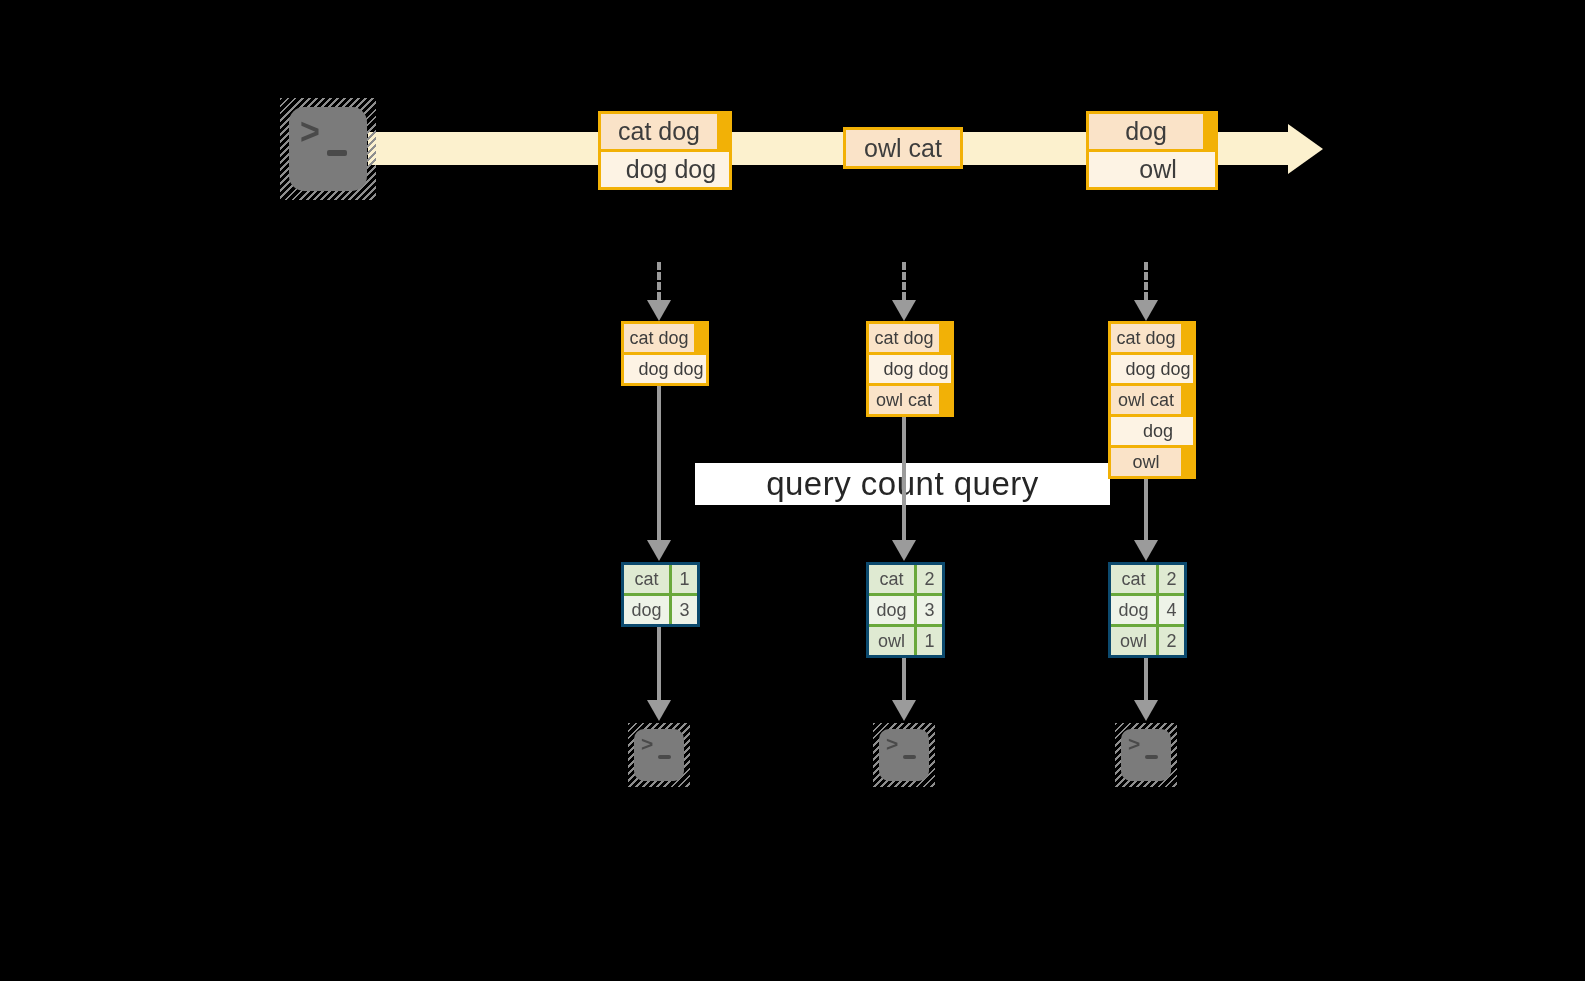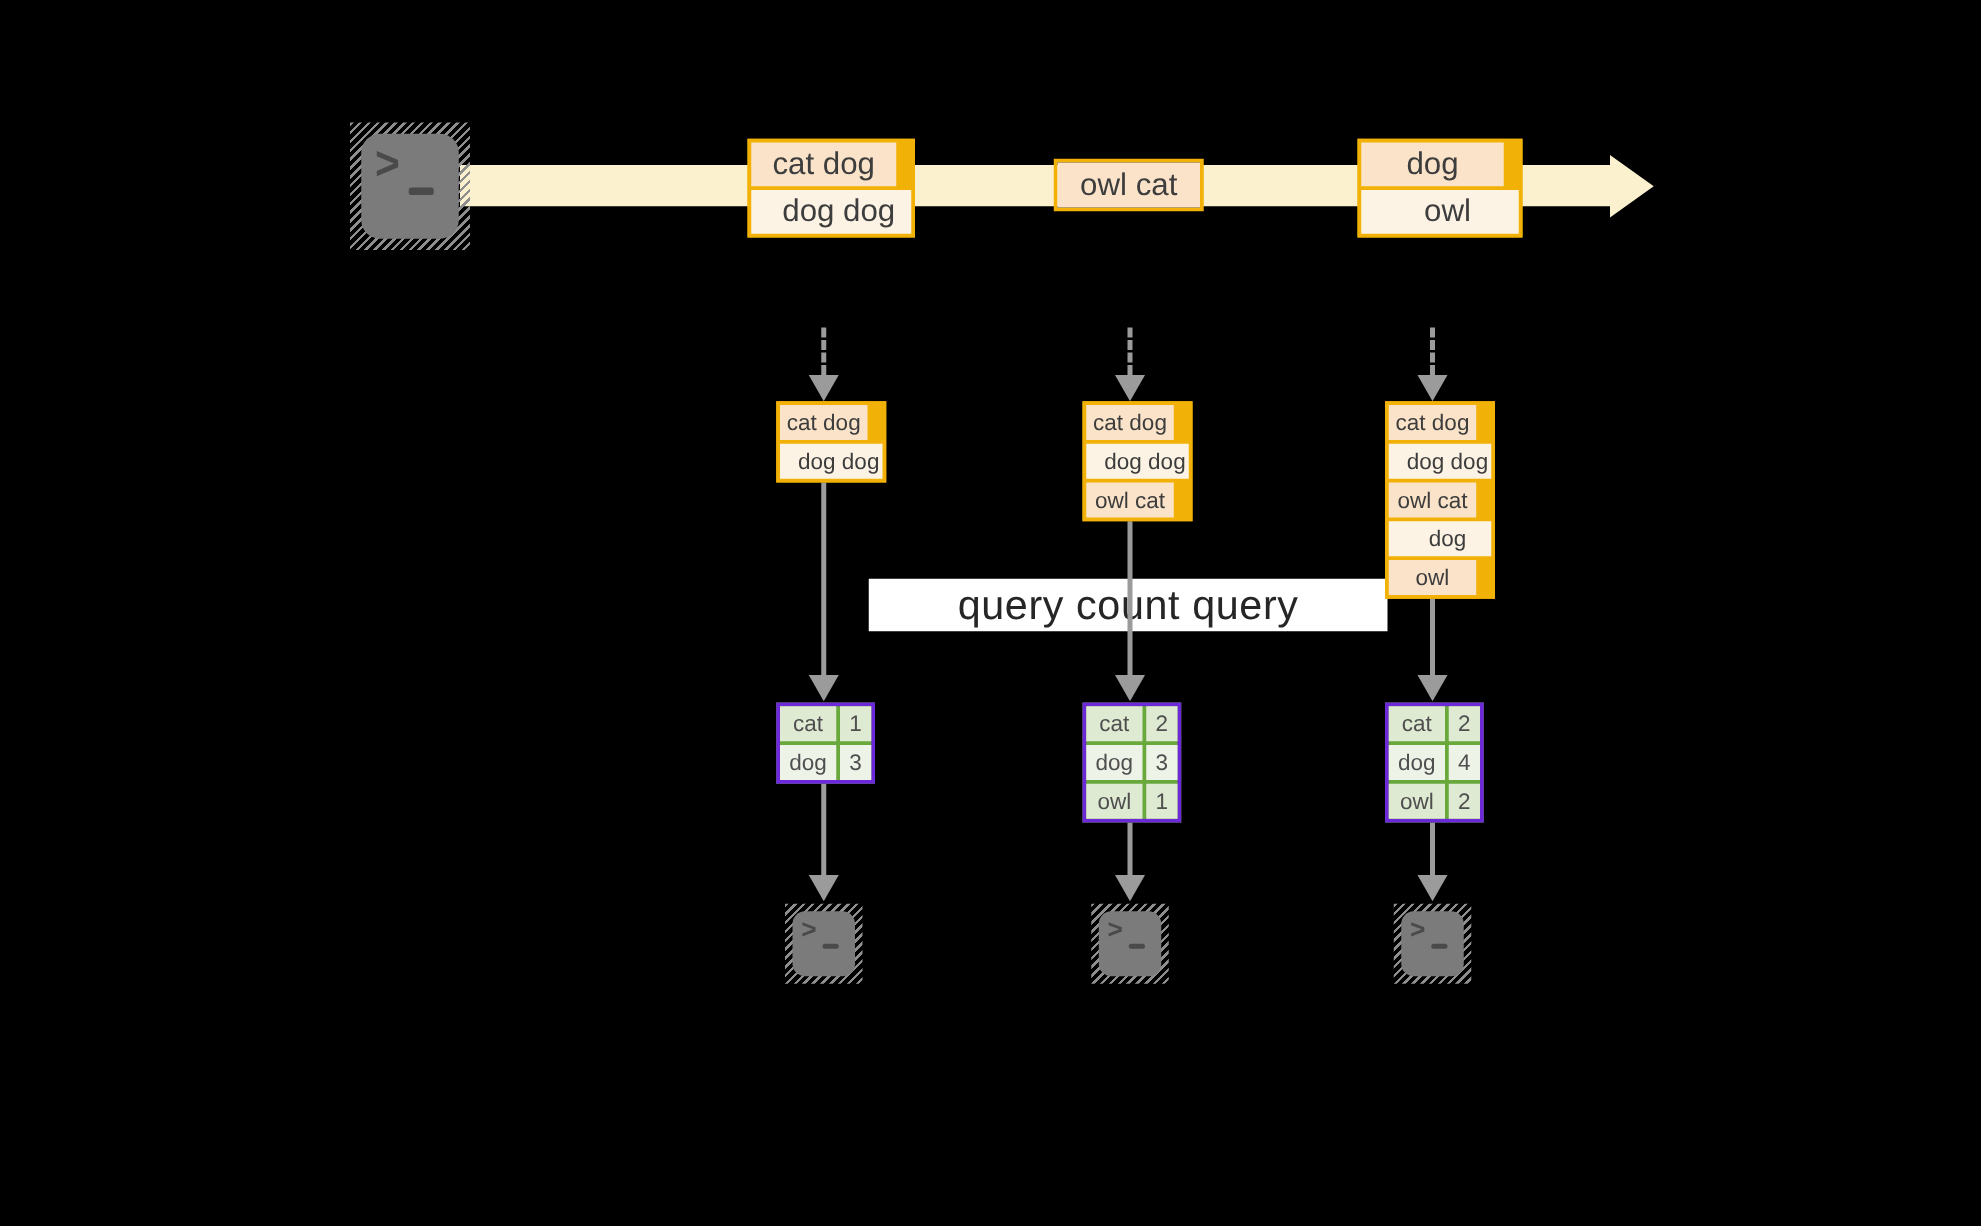--- a/index.html
+++ b/index.html
@@ -18,21 +18,21 @@
           display:flex; flex-direction:column; gap:3px; z-index:3; }
   .obox .row { display:flex; align-items:center; justify-content:center; color:#3D3D3D; }
   .fill-a { background:#FAE3C8; }
   .fill-b { background:#FDF3E4;padding-left:12px; }
   .ebox .row { width:116px; height:35px; font-size:25px; }
   .ebox-single .row { width:114px; height:36px; }
   .ebox3 .row { width:114px; }
   .sbox .row { width:70px; height:28px; font-size:18px; }
 
   
-  .gtable { position:absolute; border:3px solid #6d28d9; background:#69A83B;
+  .gtable { position:absolute; border:3px solid #0c4a6e; background:#69A83B;
             display:grid; grid-template-columns:45px 25px; gap:3px; z-index:3; }
   .gtable .cell { height:28px; display:flex; align-items:center; justify-content:center;
                   font-size:18px; color:#4F4F4F; }
   .gfill-a { background:#DFEAD2; }
   .gfill-b { background:#EEF3E8; }
 
   
   .vline { position:absolute; width:4px; background:#9B9B9B; z-index:2; }
   .vdash { position:absolute; width:0; border-left:4px dashed #9B9B9B; z-index:2; }
   .ahead { position:absolute; width:0; height:0; z-index:2;

